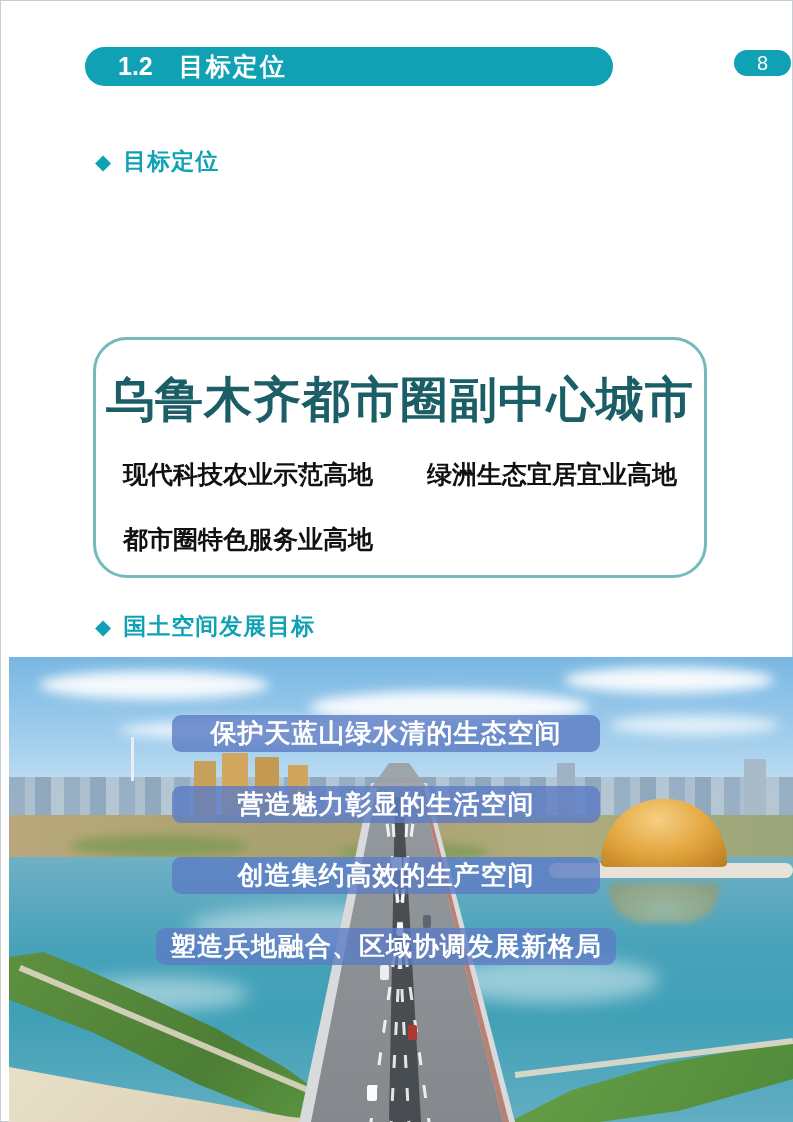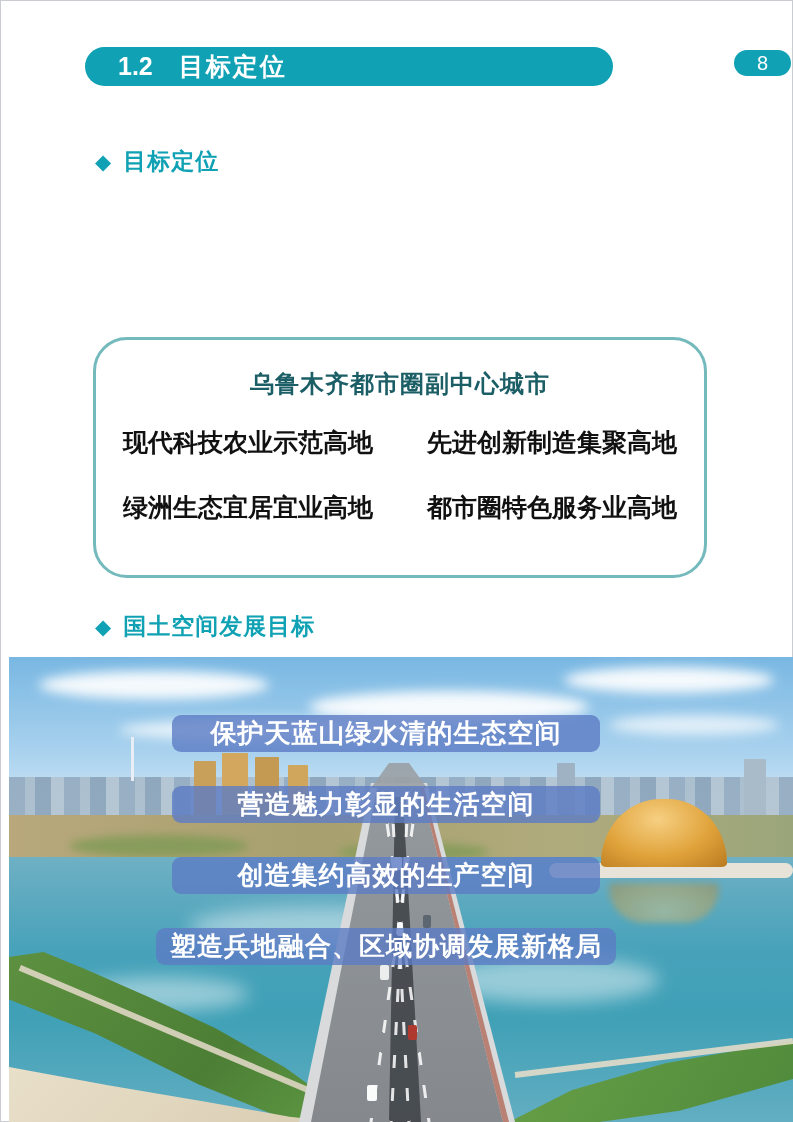--- a/index.html
+++ b/index.html
@@ -42,21 +42,21 @@
   }
   .para .hl{ color:#10a2b4; font-weight:bold; }
 
   
   .core-box{
     position:absolute; left:93px; top:337px; width:614px; height:241px;
     border:3px solid #74b9bc; border-radius:34px; background:#fff;
   }
   .core-box .box-title{
     margin-top:28px; text-align:center;
-    font-size:24px; font-weight:bold; color:#1b5e66; letter-spacing:1px;
+    font-size:48px; font-weight:bold; color:#1b5e66; letter-spacing:1px;
   }
   .core-box .box-grid{
     margin-top:26px; display:grid; grid-template-columns:1fr 1fr;
     row-gap:32px; justify-items:center;
     font-size:25px; font-weight:bold; color:#111;
   }
 
   
   .photo{
     position:absolute; left:9px; top:657px; width:784px; height:465px;
@@ -172,21 +172,20 @@
   <div class="sec-heading" id="heading-goal">
     <span class="diamond">◆</span>
     <span>目标定位</span>
   </div>
 
 
   <div class="core-box">
     <div class="box-title">乌鲁木齐都市圈副中心城市</div>
     <div class="box-grid">
       <span>现代科技农业示范高地</span>
-      <span>先进创新制造集聚高地</span>
       <span>绿洲生态宜居宜业高地</span>
       <span>都市圈特色服务业高地</span>
     </div>
   </div>
 
   <div class="sec-heading" id="heading-spatial">
     <span class="diamond">◆</span>
     <span>国土空间发展目标</span>
   </div>
 

